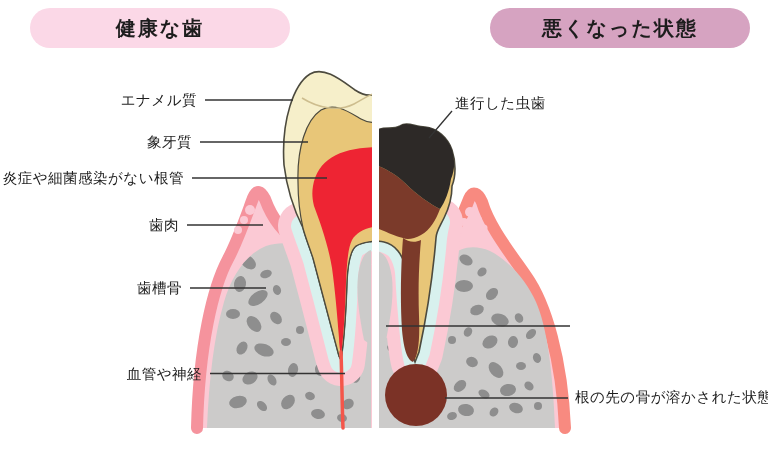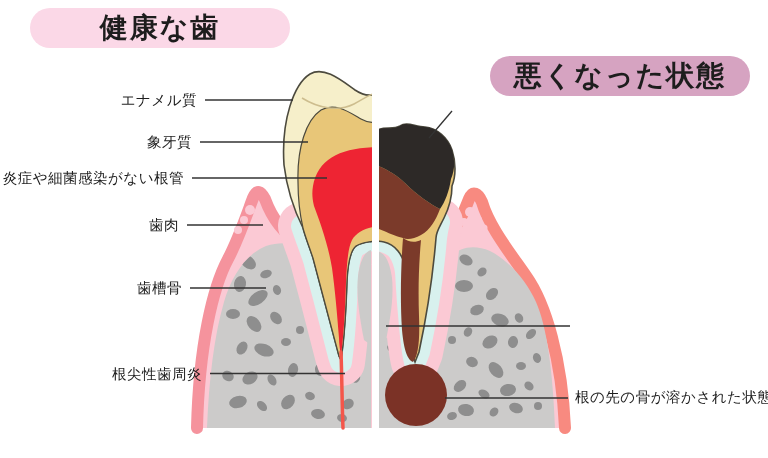--- a/index.html
+++ b/index.html
@@ -3,24 +3,24 @@
 <meta charset="utf-8">
 <style>
   html,body{margin:0;padding:0;background:#fff;}
   .stage{
     position:relative;width:768px;height:458px;background:#ffffff;overflow:hidden;
     font-family:"Liberation Serif","DejaVu Serif",serif;color:var(--c-text,#1d1d1d);
   }
   .pill{
     position:absolute;top:8px;height:40px;width:260px;border-radius:20px;
     display:flex;align-items:center;justify-content:center;
-    font-weight:bold;font-size:28px;letter-spacing:2px;color:var(--c-text,#1d1d1d);
+    font-weight:bold;font-size:20px;letter-spacing:2px;color:var(--c-text,#1d1d1d);
   }
   .pill-left{left:30px;background:var(--c-pill_left,#fbd8e7);}
-  .pill-right{left:490px;background:var(--c-pill_right,#d6a3c1);margin-top:48px;}
+  .pill-right{left:490px;background:var(--c-pill_right,#d6a3c1);}
   .lbl{position:absolute;font-size:14.5px;line-height:17px;white-space:nowrap;letter-spacing:0.5px;}
   .lbl-l{width:200px;text-align:right;}
   svg{position:absolute;left:0;top:0;}
   
   .gum-inner{fill:var(--c-gum_inner,#fbc9d4);}
   .gum-outer-l{stroke:var(--c-gum_outer_left,#f5939d);fill:none;stroke-linecap:round;}
   .gum-outer-r{stroke:var(--c-gum_outer_right,#f88a80);fill:none;stroke-linecap:round;}
   .scallop{fill:var(--c-gum_inner,#fbc9d4);}
   .bone{fill:var(--c-bone,#cccbca);}
   .bone-spot{fill:var(--c-bone_spot,#8e8e8e);}
@@ -187,17 +187,18 @@
       <line class="leader" x1="386" y1="326" x2="570" y2="326"></line>
       <line class="leader" x1="445" y1="398" x2="568" y2="398"></line>
     </g>
   </svg>
 
   <div class="lbl lbl-l" style="left:-3px;top:92px">エナメル質</div>
   <div class="lbl lbl-l" style="left:-8px;top:134px">象牙質</div>
   <div class="lbl lbl-l" style="left:-16px;top:170px">炎症や細菌感染がない根管</div>
   <div class="lbl lbl-l" style="left:-21px;top:217px">歯肉</div>
   <div class="lbl lbl-l" style="left:-18px;top:280px">歯槽骨</div>
-  <div class="lbl lbl-l" style="left:2px;top:366px">根尖性歯周炎</div>
-
+  <div class="lbl lbl-l" style="left:2px;top:366px">血管や神経</div>
+
+  <div class="lbl" style="left:455px;top:95px">進行した虫歯</div>
   <div class="lbl" style="left:575px;top:389px">根の先の骨が溶かされた状態</div>
 
 </div>
 
 </body></html>

